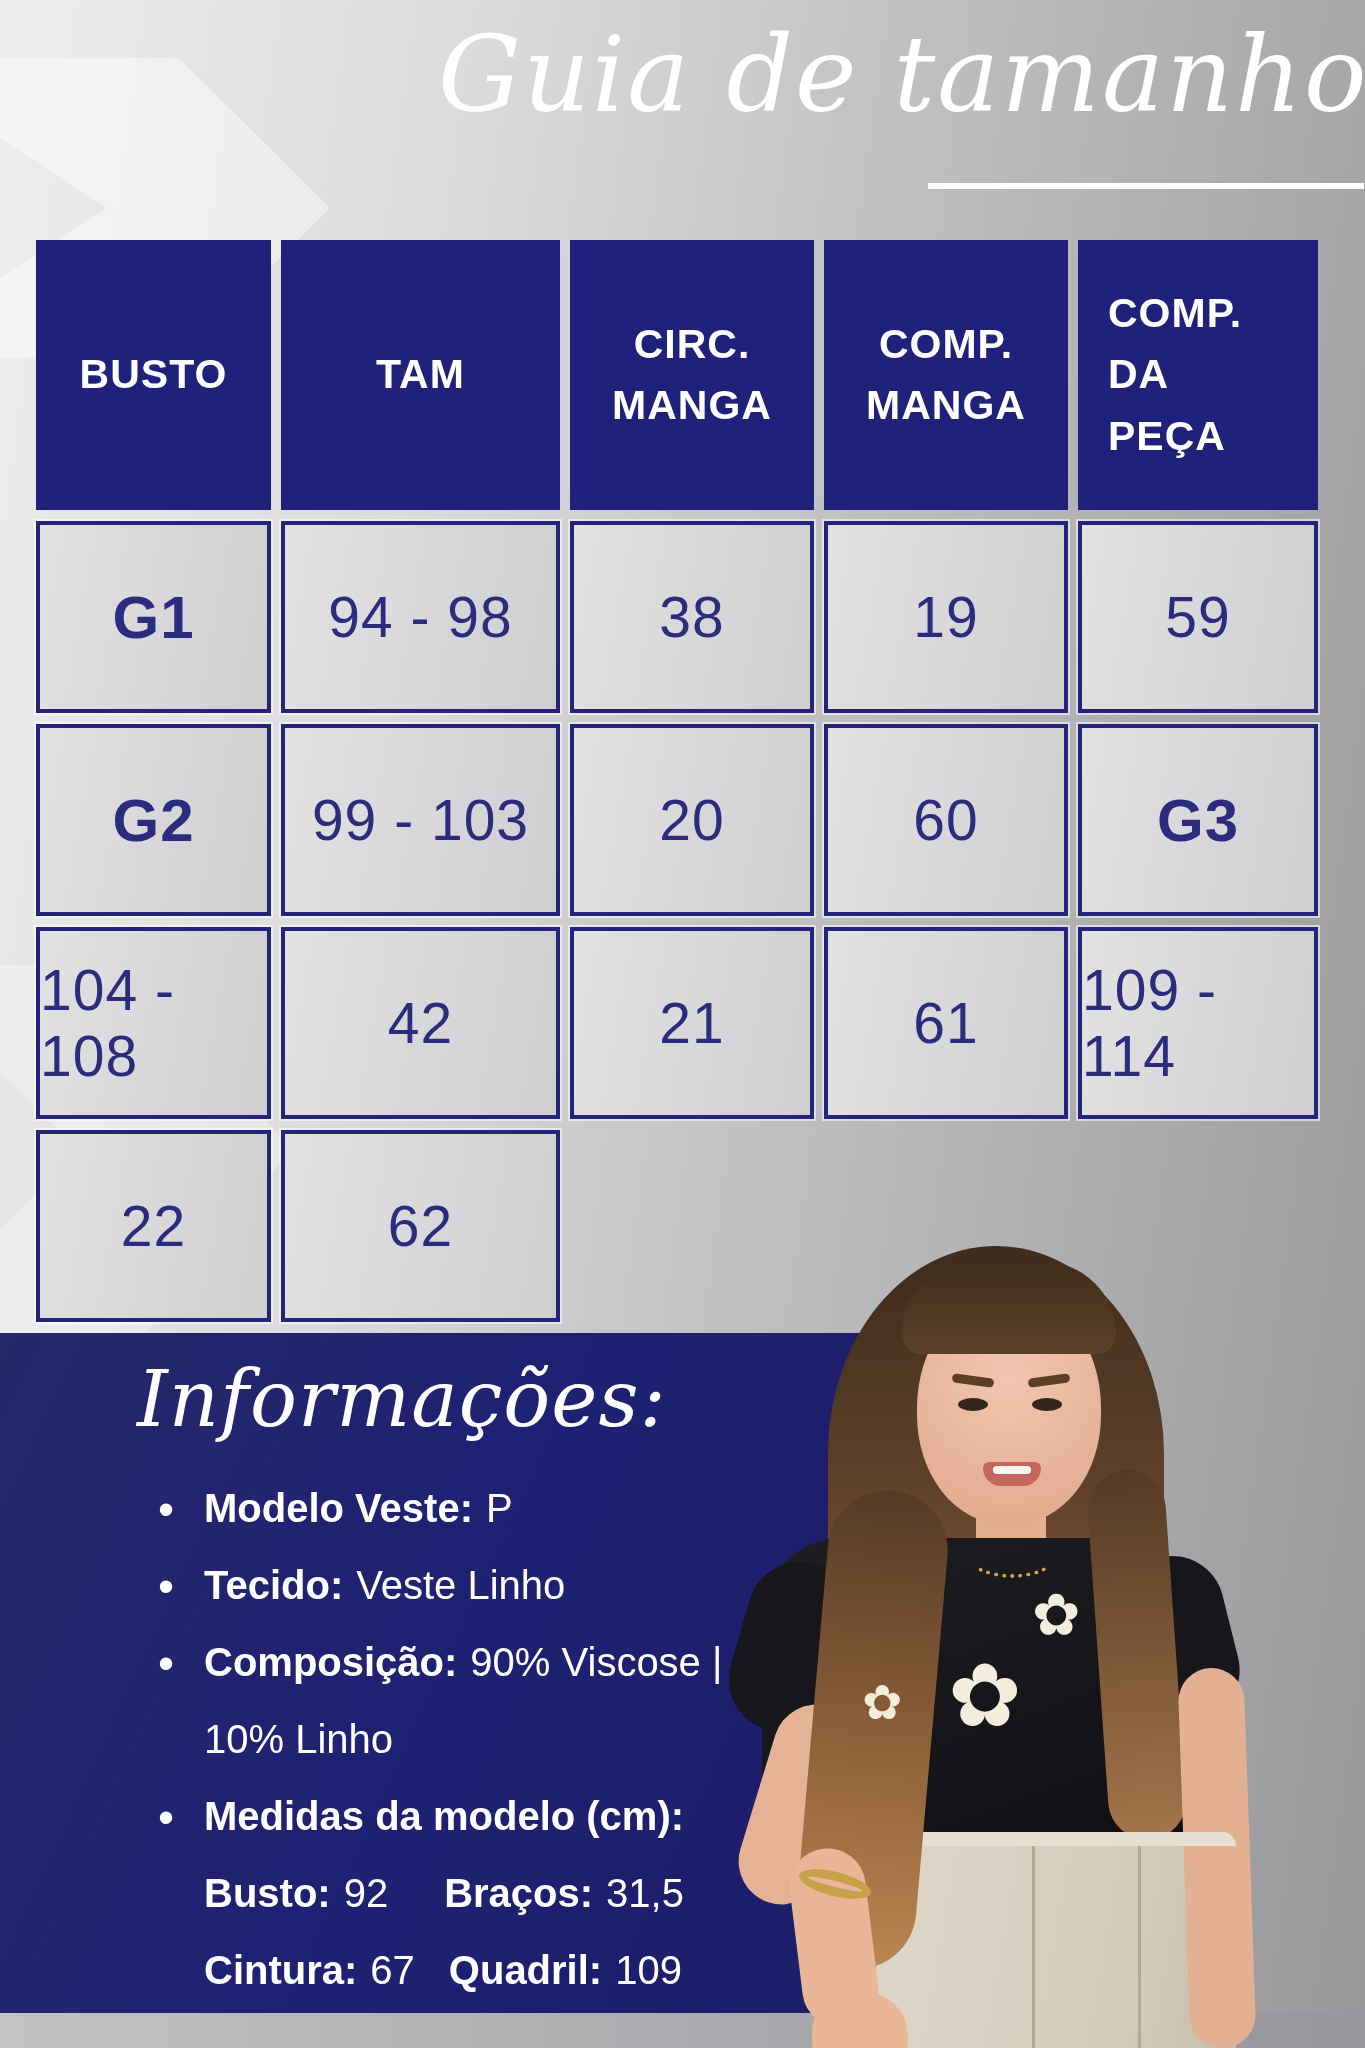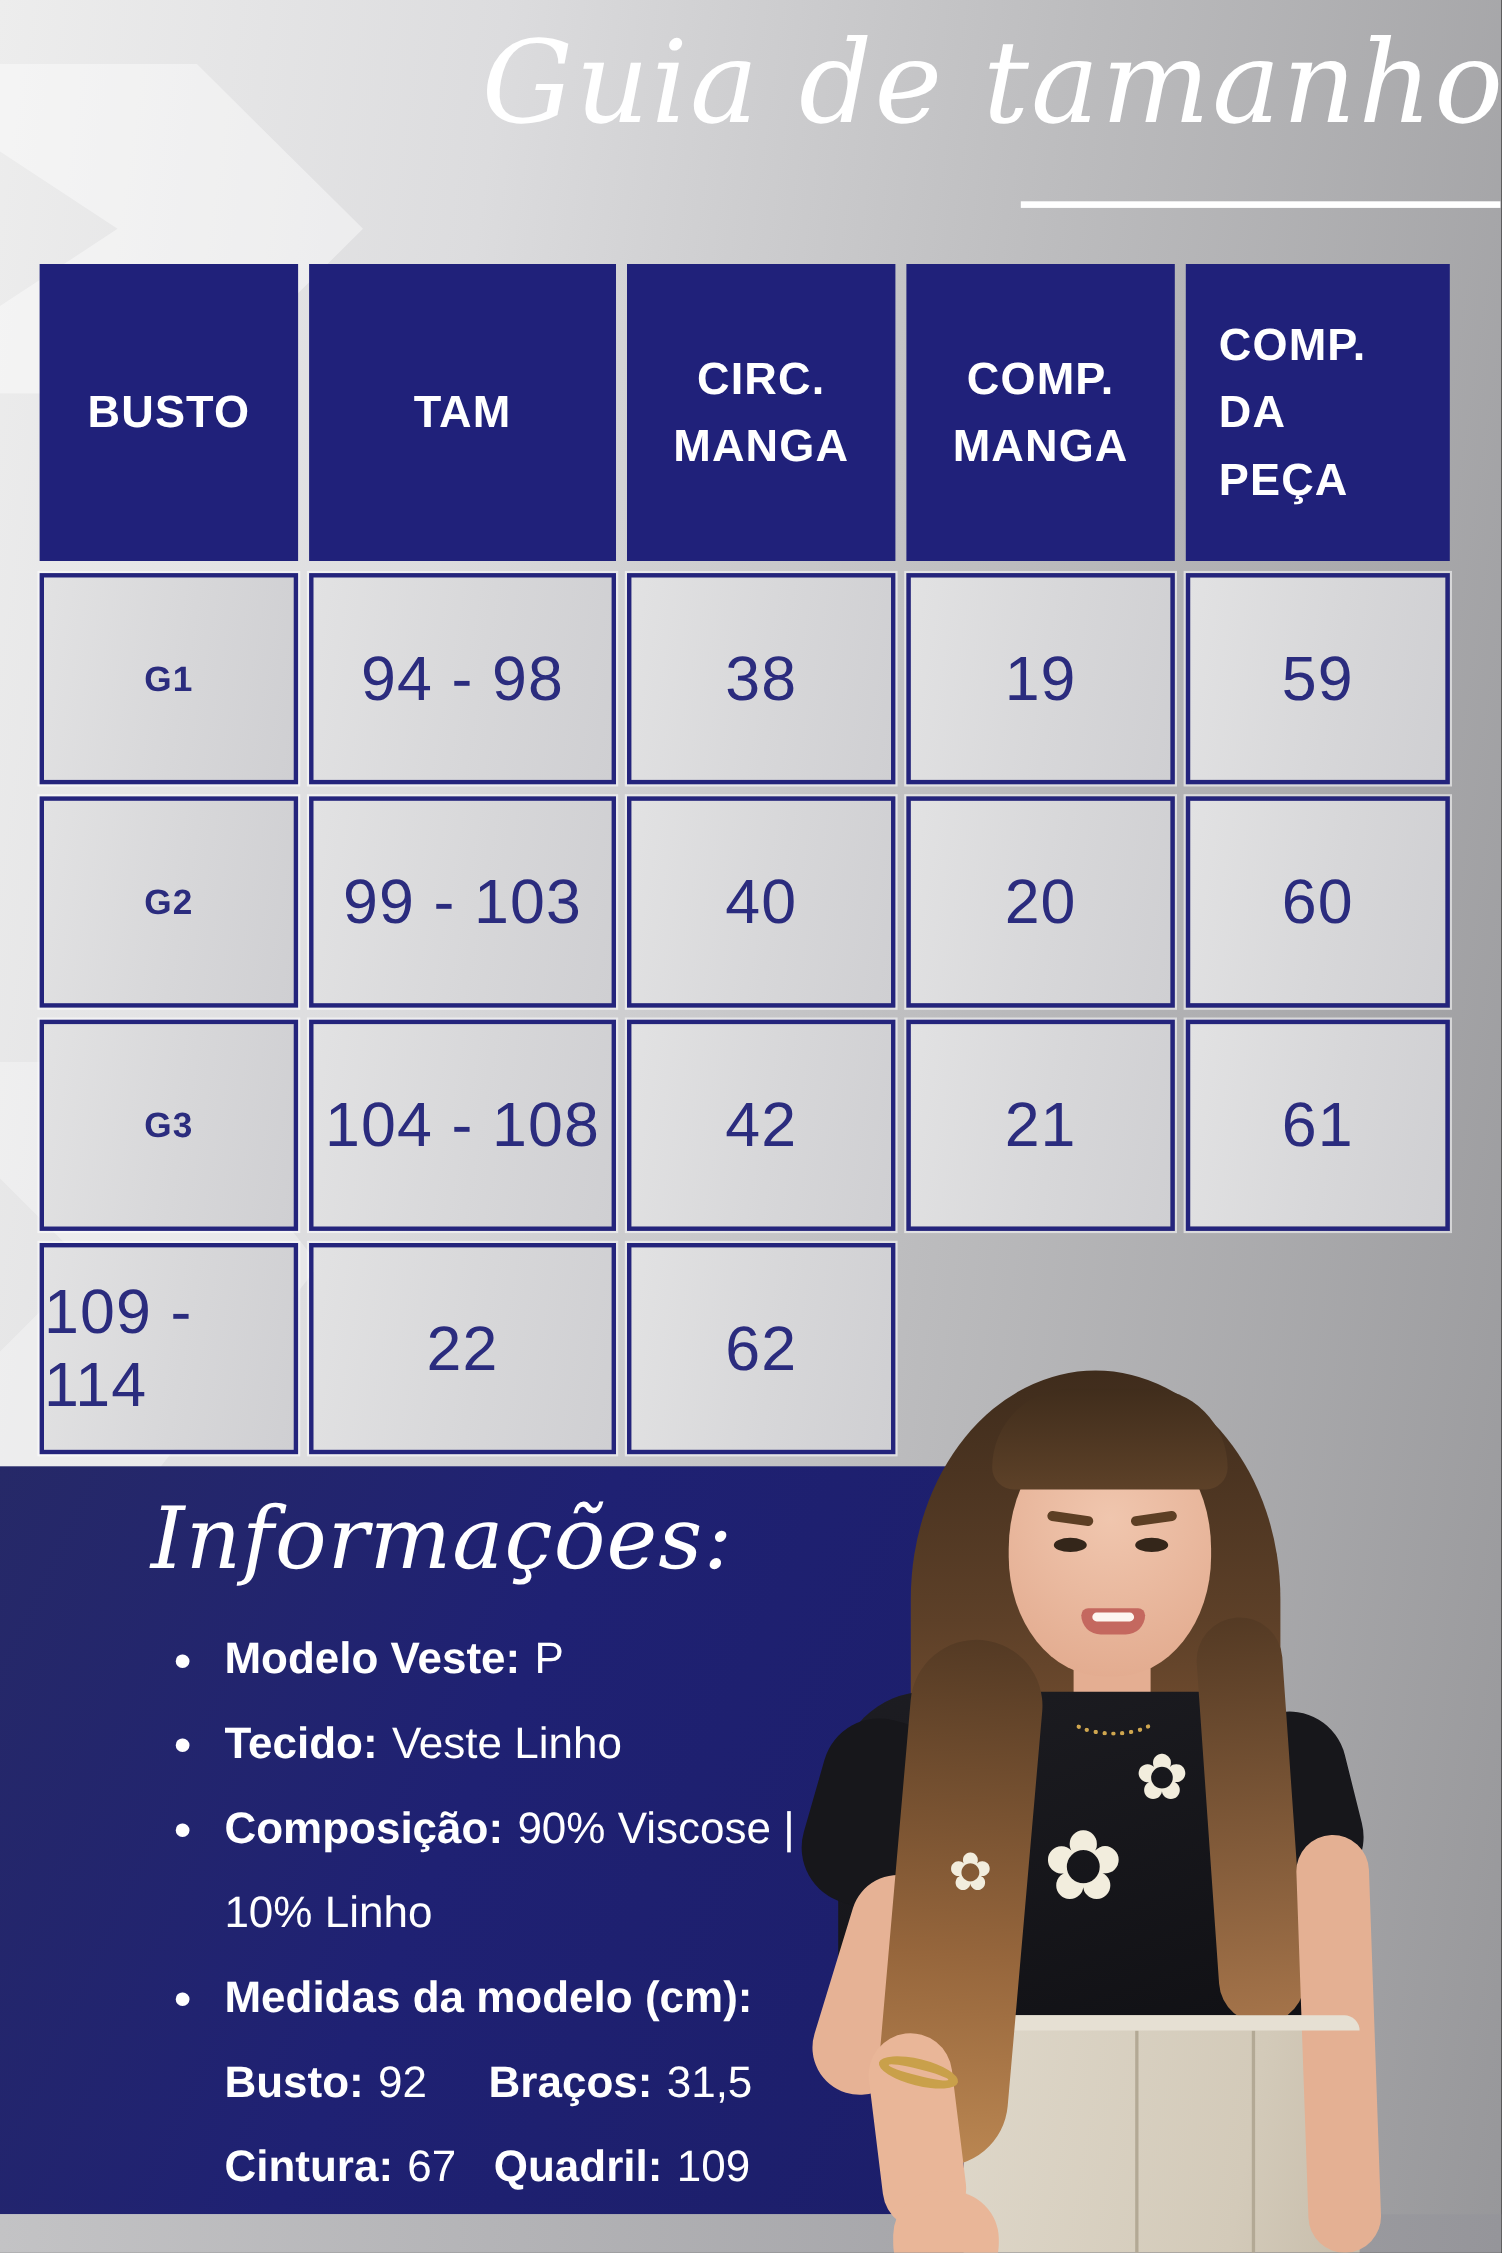--- a/index.html
+++ b/index.html
@@ -37,21 +37,21 @@
     display:flex; align-items:center; justify-content:center; text-align:center;
     white-space:pre-line; letter-spacing:1px;
   }
   .hcell.left { justify-content:flex-start; text-align:left; padding-left:30px; }
   .dcell {
     background:linear-gradient(100deg,#e2e2e3 0%, #d7d7d9 55%, #cfcfd2 100%);
     border:4px solid #24247c; box-shadow:0 0 0 2px rgba(255,255,255,0.55);
     color:#2b2c7e; font-size:57px; letter-spacing:1px;
     display:flex; align-items:center; justify-content:center;
   }
-  .dcell.tam { font-weight:bold; font-size:32px; }
+  .dcell.tam { font-weight:bold; font-size:60px; }
 
   
   .info {
     position:absolute; left:0; top:1333px; width:1093px; height:680px;
     background:linear-gradient(115deg,#262968 0%, #1f2173 40%, #1b1d66 100%);
     color:#ffffff;
   }
   .info h2 {
     margin:16px 0 20px 137px;
     font:italic 400 78px/1.3 "DejaVu Serif", serif; letter-spacing:1px;
@@ -144,21 +144,20 @@
 PEÇA</div>
 
     <div class="dcell tam">G1</div>
     <div class="dcell">94 - 98</div>
     <div class="dcell">38</div>
     <div class="dcell">19</div>
     <div class="dcell">59</div>
 
     <div class="dcell tam">G2</div>
     <div class="dcell">99 - 103</div>
-    <div class="dcell">40</div>
     <div class="dcell">20</div>
     <div class="dcell">60</div>
 
     <div class="dcell tam">G3</div>
     <div class="dcell">104 - 108</div>
     <div class="dcell">42</div>
     <div class="dcell">21</div>
     <div class="dcell">61</div>
 
     <div class="dcell">109 - 114</div>

